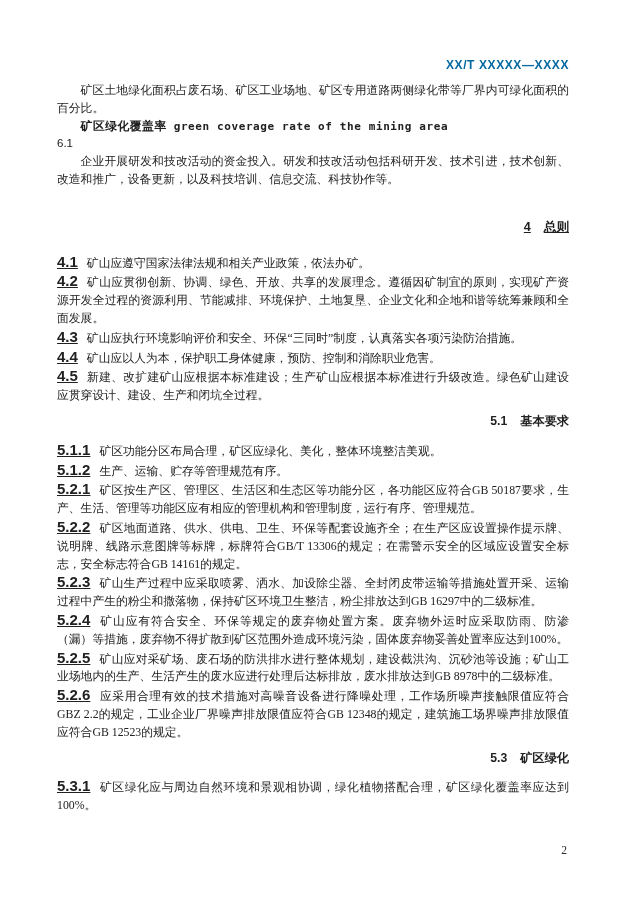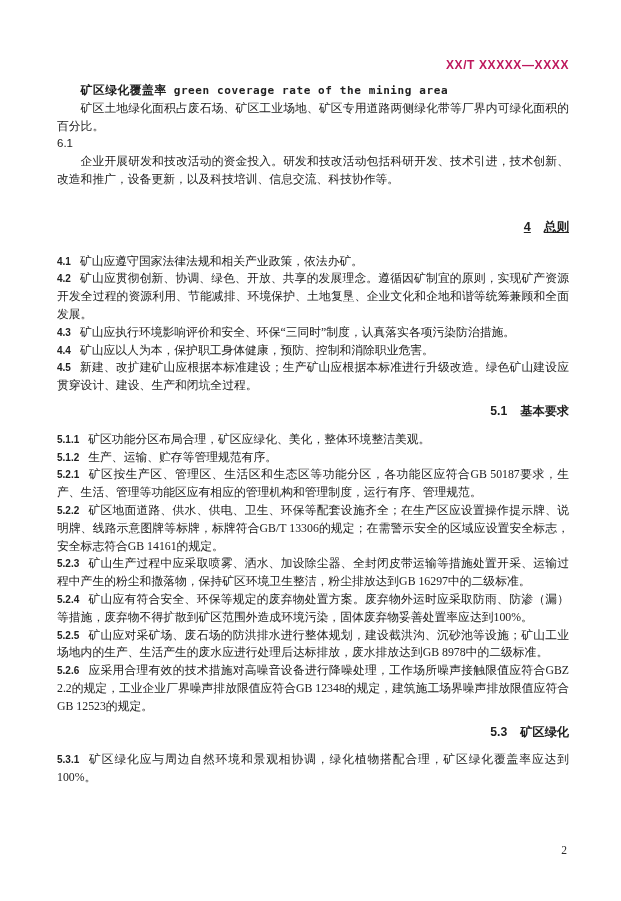--- a/index.html
+++ b/index.html
@@ -17,21 +17,21 @@
     top: 55px;
     left: 57px;
     right: 52px;
     text-align: right;
   }
   .doc-ref {
     font-family: "Liberation Sans", "DejaVu Sans", sans-serif;
     font-weight: bold;
     font-size: 12px;
     letter-spacing: 0.6px;
-    color: #be185d;
+    color: #0369a1;
     white-space: nowrap;
   }
   .doc-body {
     position: absolute;
     top: 82px;
     left: 57px;
     width: 512px;
     font-size: 11.8px;
     line-height: 17.8px;
     text-align: justify;
@@ -67,42 +67,43 @@
     font-family: "Liberation Sans", "DejaVu Sans", sans-serif;
     font-weight: bold;
     font-size: 12.2px;
     margin: 8px 0 10px 0;
     text-align: right;
   }
   .h-num { margin-right: 13px; }
   .c-num {
     font-family: "Liberation Sans", "DejaVu Sans", sans-serif;
     font-weight: bold;
-    font-size: 10px;
+    font-size: 15px;
     margin-right: 9px;
+    text-decoration: underline;
   }
   .page-footer {
     position: absolute;
     right: 54px;
     bottom: 43px;
     text-align: right;
   }
   .page-num { font-size: 11.5px; color: #2a2a2a; }
 </style>
 </head>
 <body>
 
 <div class="page">
   <div class="page-header">
     <span class="doc-ref">XX/T XXXXX—XXXX</span>
   </div>
 
   <main class="doc-body" id="doc-body">
+      <div class="blk para">矿区土地绿化面积占废石场、矿区工业场地、矿区专用道路两侧绿化带等厂界内可绿化面积的百分比。</div>
       <div class="blk term"><span class="term-zh">矿区绿化覆盖率</span><span class="term-en">green coverage rate of the mining area</span></div>
-      <div class="blk para">矿区土地绿化面积占废石场、矿区工业场地、矿区专用道路两侧绿化带等厂界内可绿化面积的百分比。</div>
       <div class="blk clause_no">6.1</div>
       <div class="blk para">企业开展研发和技改活动的资金投入。研发和技改活动包括科研开发、技术引进，技术创新、改造和推广，设备更新，以及科技培训、信息交流、科技协作等。</div>
       <div class="blk h1"><span class="h-num">4</span><span class="h-title">总则</span></div>
       <div class="blk clause"><span class="c-num">4.1</span><span class="c-text">矿山应遵守国家法律法规和相关产业政策，依法办矿。</span></div>
       <div class="blk clause"><span class="c-num">4.2</span><span class="c-text">矿山应贯彻创新、协调、绿色、开放、共享的发展理念。遵循因矿制宜的原则，实现矿产资源开发全过程的资源利用、节能减排、环境保护、土地复垦、企业文化和企地和谐等统筹兼顾和全面发展。</span></div>
       <div class="blk clause"><span class="c-num">4.3</span><span class="c-text">矿山应执行环境影响评价和安全、环保“三同时”制度，认真落实各项污染防治措施。</span></div>
       <div class="blk clause"><span class="c-num">4.4</span><span class="c-text">矿山应以人为本，保护职工身体健康，预防、控制和消除职业危害。</span></div>
       <div class="blk clause"><span class="c-num">4.5</span><span class="c-text">新建、改扩建矿山应根据本标准建设；生产矿山应根据本标准进行升级改造。绿色矿山建设应贯穿设计、建设、生产和闭坑全过程。</span></div>
       <div class="blk h2"><span class="h-num">5.1</span><span class="h-title">基本要求</span></div>
       <div class="blk clause"><span class="c-num">5.1.1</span><span class="c-text">矿区功能分区布局合理，矿区应绿化、美化，整体环境整洁美观。</span></div>

